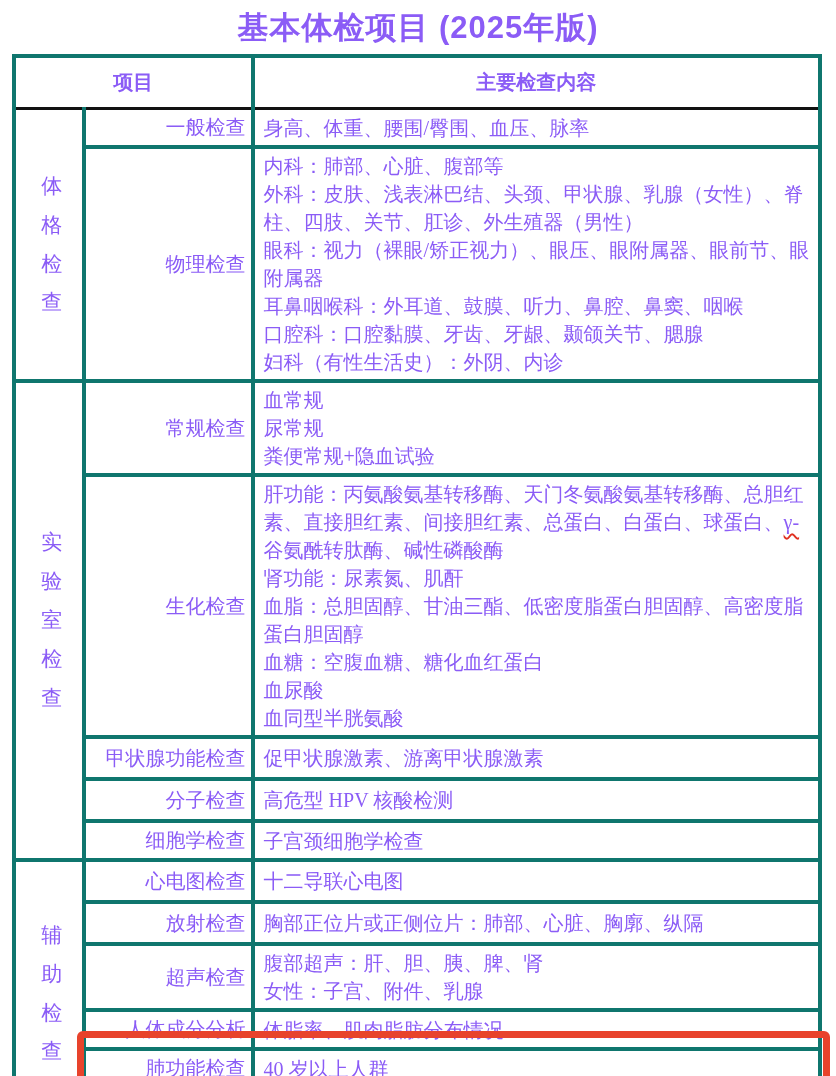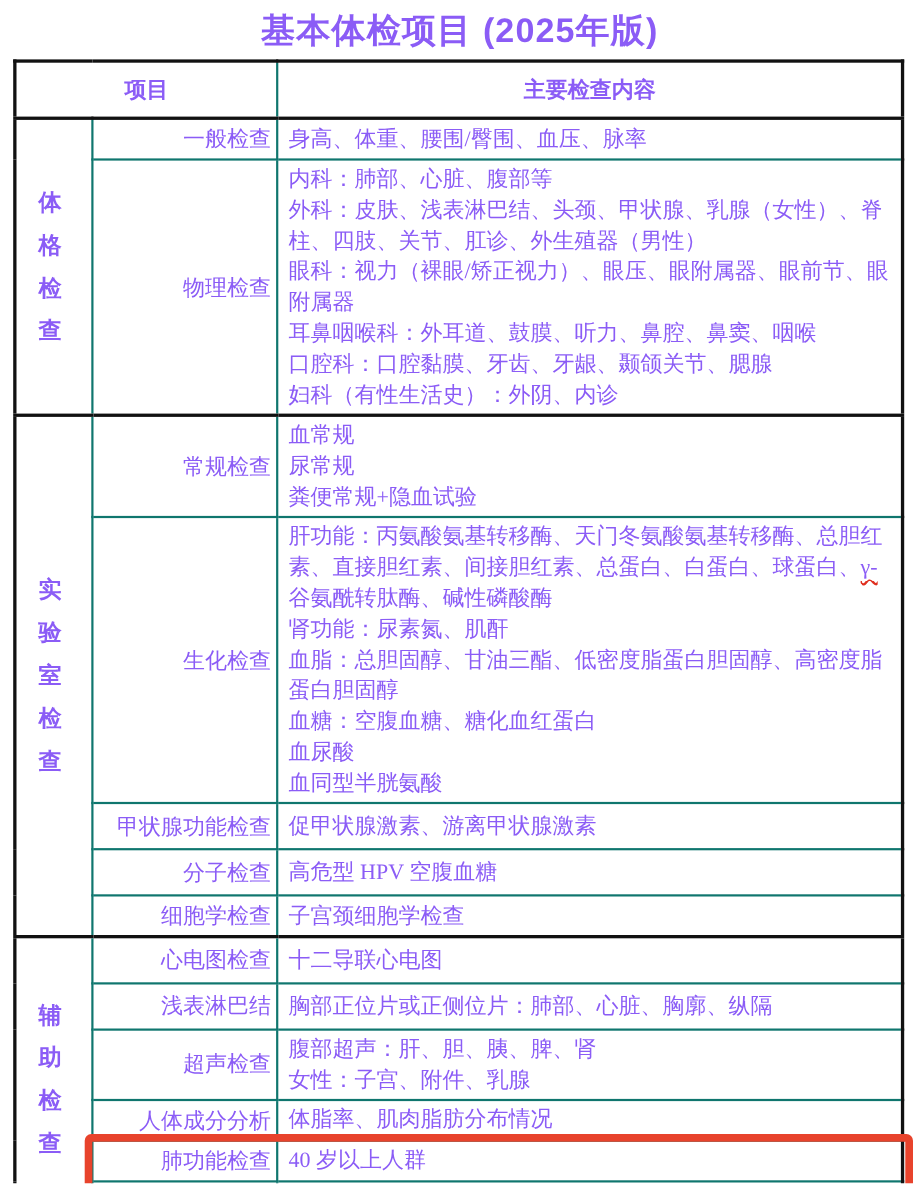--- a/index.html
+++ b/index.html
@@ -20,35 +20,35 @@
     padding:7px 0 5px 0;
   }
   table.exam{
     border-collapse:collapse;
     table-layout:fixed;
     width:810px;
     margin-left:12px;
     border:3px solid #111111;
   }
   th,td{
-    border:2px solid #0f766e;
+    border:4px solid #0f766e;
     vertical-align:middle;
   }
   thead th{
     border-bottom:3px solid #111111;
     font-size:20px;
     font-weight:bold;
     padding:11px 4px;
     text-align:center;
   }
   tr.section-start td{border-top:3px solid #111111;}
   td.cat{
-    font-weight:bold;
+    font-weight:normal;
     font-size:21px;
-    text-align:left;
+    text-align:right;
     line-height:1.85;
     word-break:break-all;
     padding:0 20px;
   }
   td.label{
     text-align:right;
     font-size:20px;
     padding:4px 5px;
     word-break:break-all;
   }
@@ -134,34 +134,34 @@
           <div>血尿酸</div>
           <div>血同型半胱氨酸</div>
         </td>
       </tr>
       <tr class="h-lg">
         <td class="label">甲状腺功能检查</td>
         <td class="content">促甲状腺激素、游离甲状腺激素</td>
       </tr>
       <tr class="h-lg">
         <td class="label">分子检查</td>
-        <td class="content">高危型 HPV 空腹血糖</td>
+        <td class="content">高危型 HPV 核酸检测</td>
       </tr>
       <tr class="h-sm">
         <td class="label">细胞学检查</td>
         <td class="content">子宫颈细胞学检查</td>
       </tr>
 
       <tr class="section-start h-lg">
         <td class="cat" rowspan="6">辅助检查</td>
         <td class="label">心电图检查</td>
         <td class="content">十二导联心电图</td>
       </tr>
       <tr class="h-lg">
-        <td class="label">浅表淋巴结</td>
+        <td class="label">放射检查</td>
         <td class="content">胸部正位片或正侧位片：肺部、心脏、胸廓、纵隔</td>
       </tr>
       <tr>
         <td class="label">超声检查</td>
         <td class="content">
           <div>腹部超声：肝、胆、胰、脾、肾</div>
           <div>女性：子宫、附件、乳腺</div>
         </td>
       </tr>
       <tr class="h-sm">

